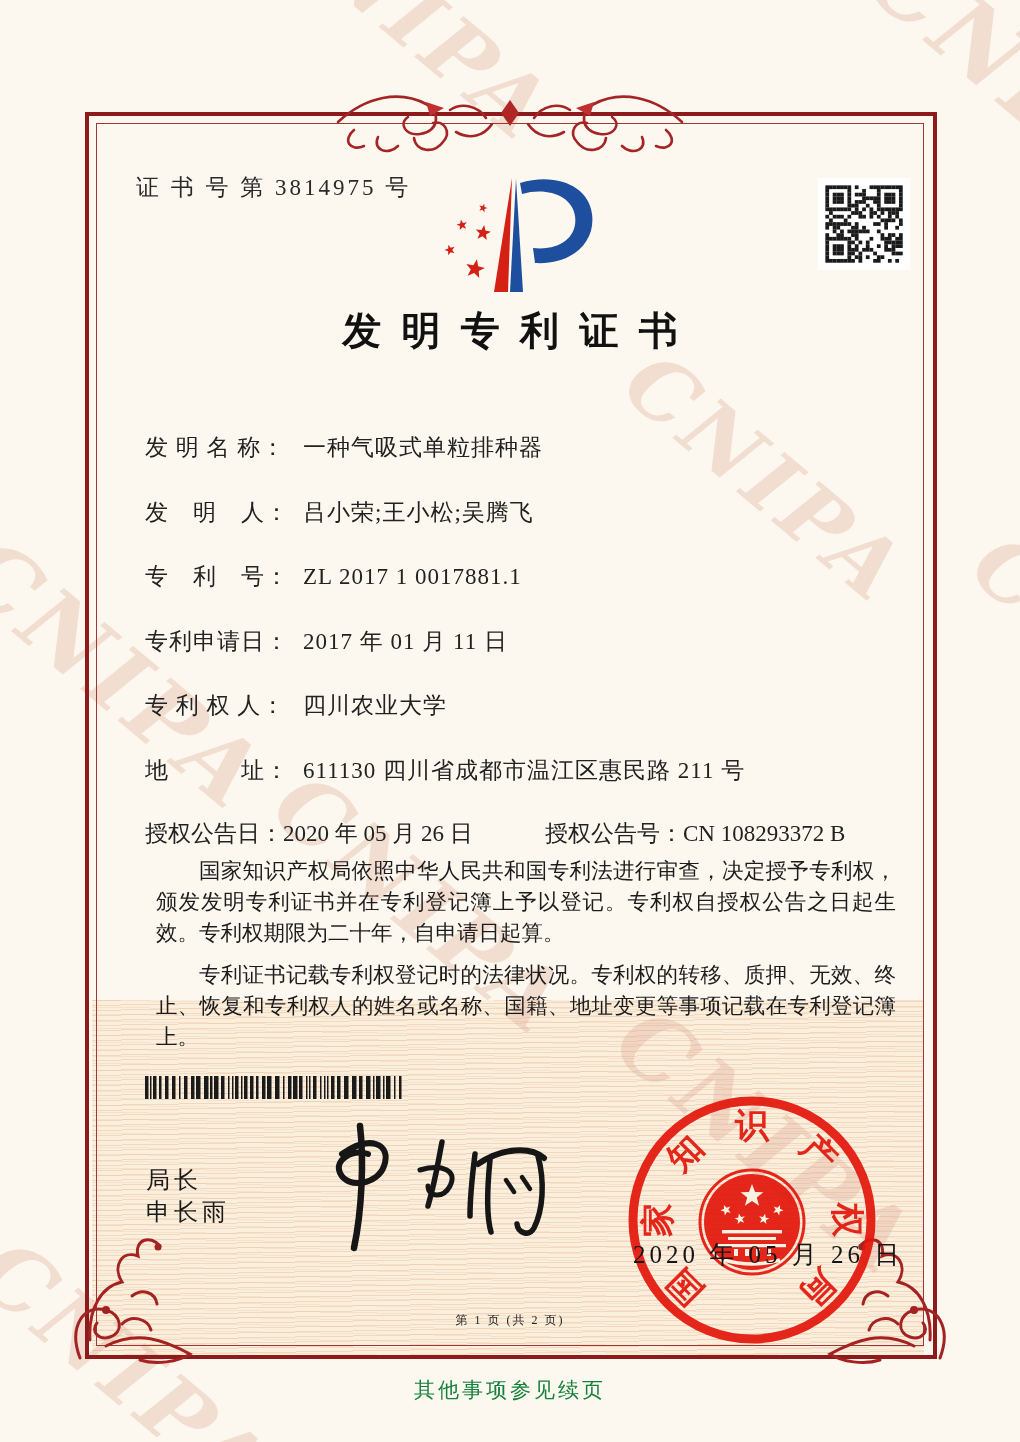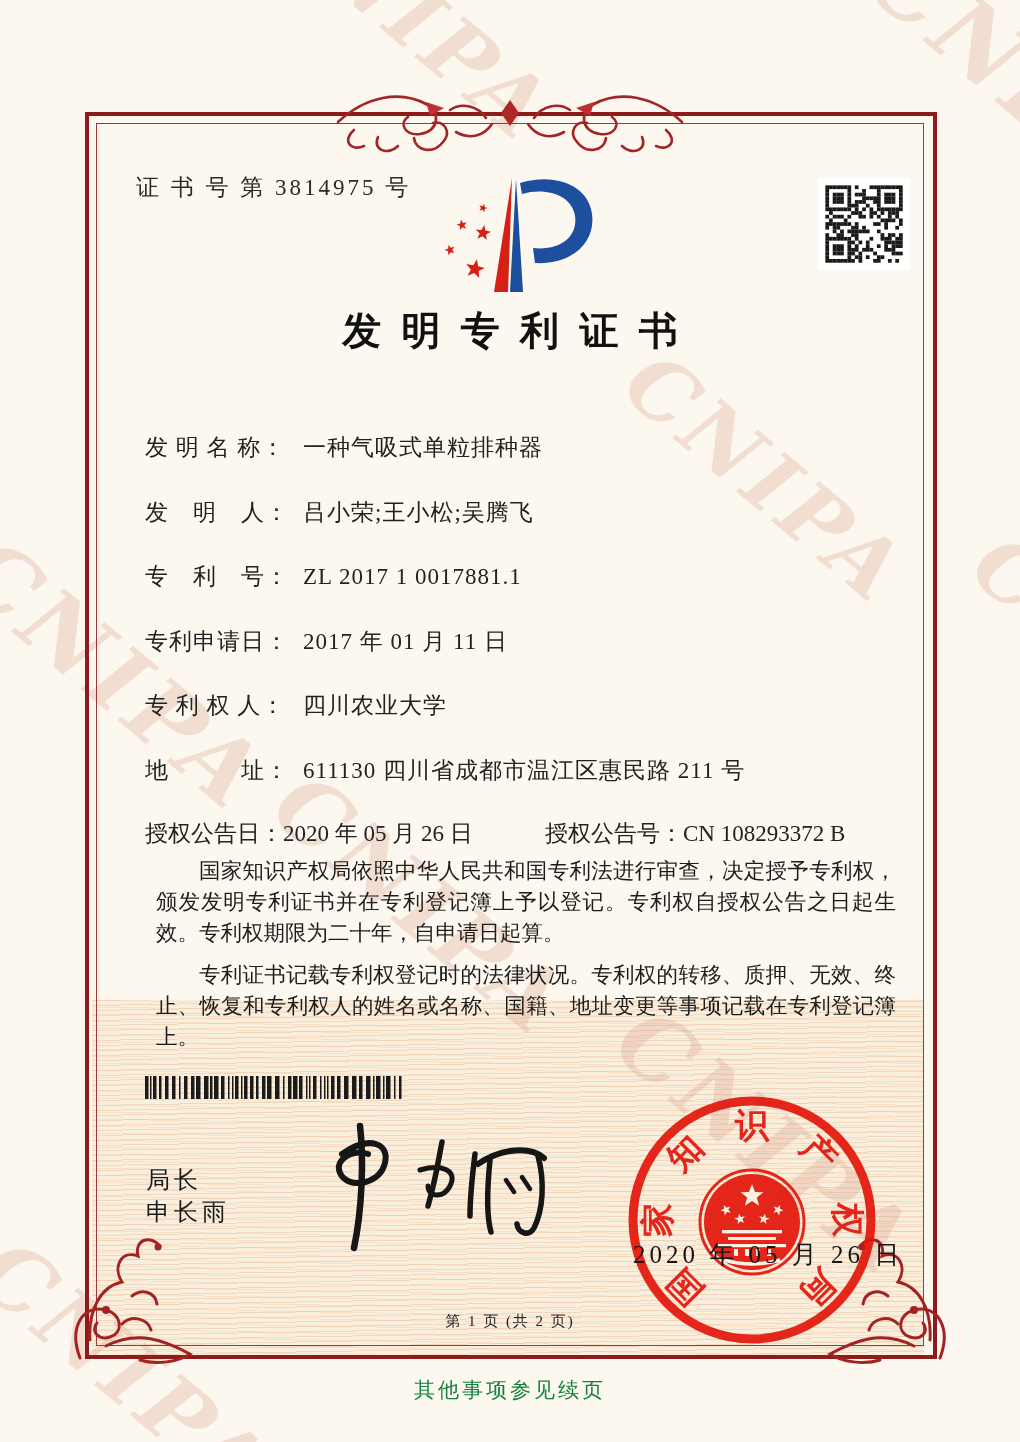--- a/index.html
+++ b/index.html
@@ -33,21 +33,21 @@
   .body-text{position:absolute;left:145px;top:845px;width:762px;font-size:21.5px;
       line-height:31px;text-align:justify;color:#1c1c1c;}
   .body-text p{margin:11px;text-indent:2em;}
   .barcode{position:absolute;left:145px;top:1076px;}
   .signer{position:absolute;left:146px;top:1164px;font-family:"Liberation Sans","DejaVu Sans",sans-serif;
       font-size:24px;color:#1a1a1a;letter-spacing:4px;}
   .signer div{}
   .signature{position:absolute;left:290px;top:1120px;}
   .seal{position:absolute;left:622px;top:1090px;opacity:0.93;}
   .seal-date{position:absolute;left:633px;top:1238px;font-size:25px;letter-spacing:4px;color:#151515;white-space:pre;}
-  .page-num{position:absolute;left:0;top:1312px;width:1020px;text-align:center;font-size:15px;letter-spacing:2px;}
+  .page-num{position:absolute;left:0;top:1312px;width:1020px;text-align:center;font-size:12px;letter-spacing:2px;}
   .cont-note{position:absolute;left:0;top:1376px;width:1020px;text-align:center;font-size:21px;letter-spacing:3px;color:#15803d;}
   .deco{position:absolute;pointer-events:none;}
   .qr{position:absolute;left:818px;top:178px;}
 </style>
 </head>
 <body>
 
 <div class="page">
 
   <div class="wave-band"></div>

